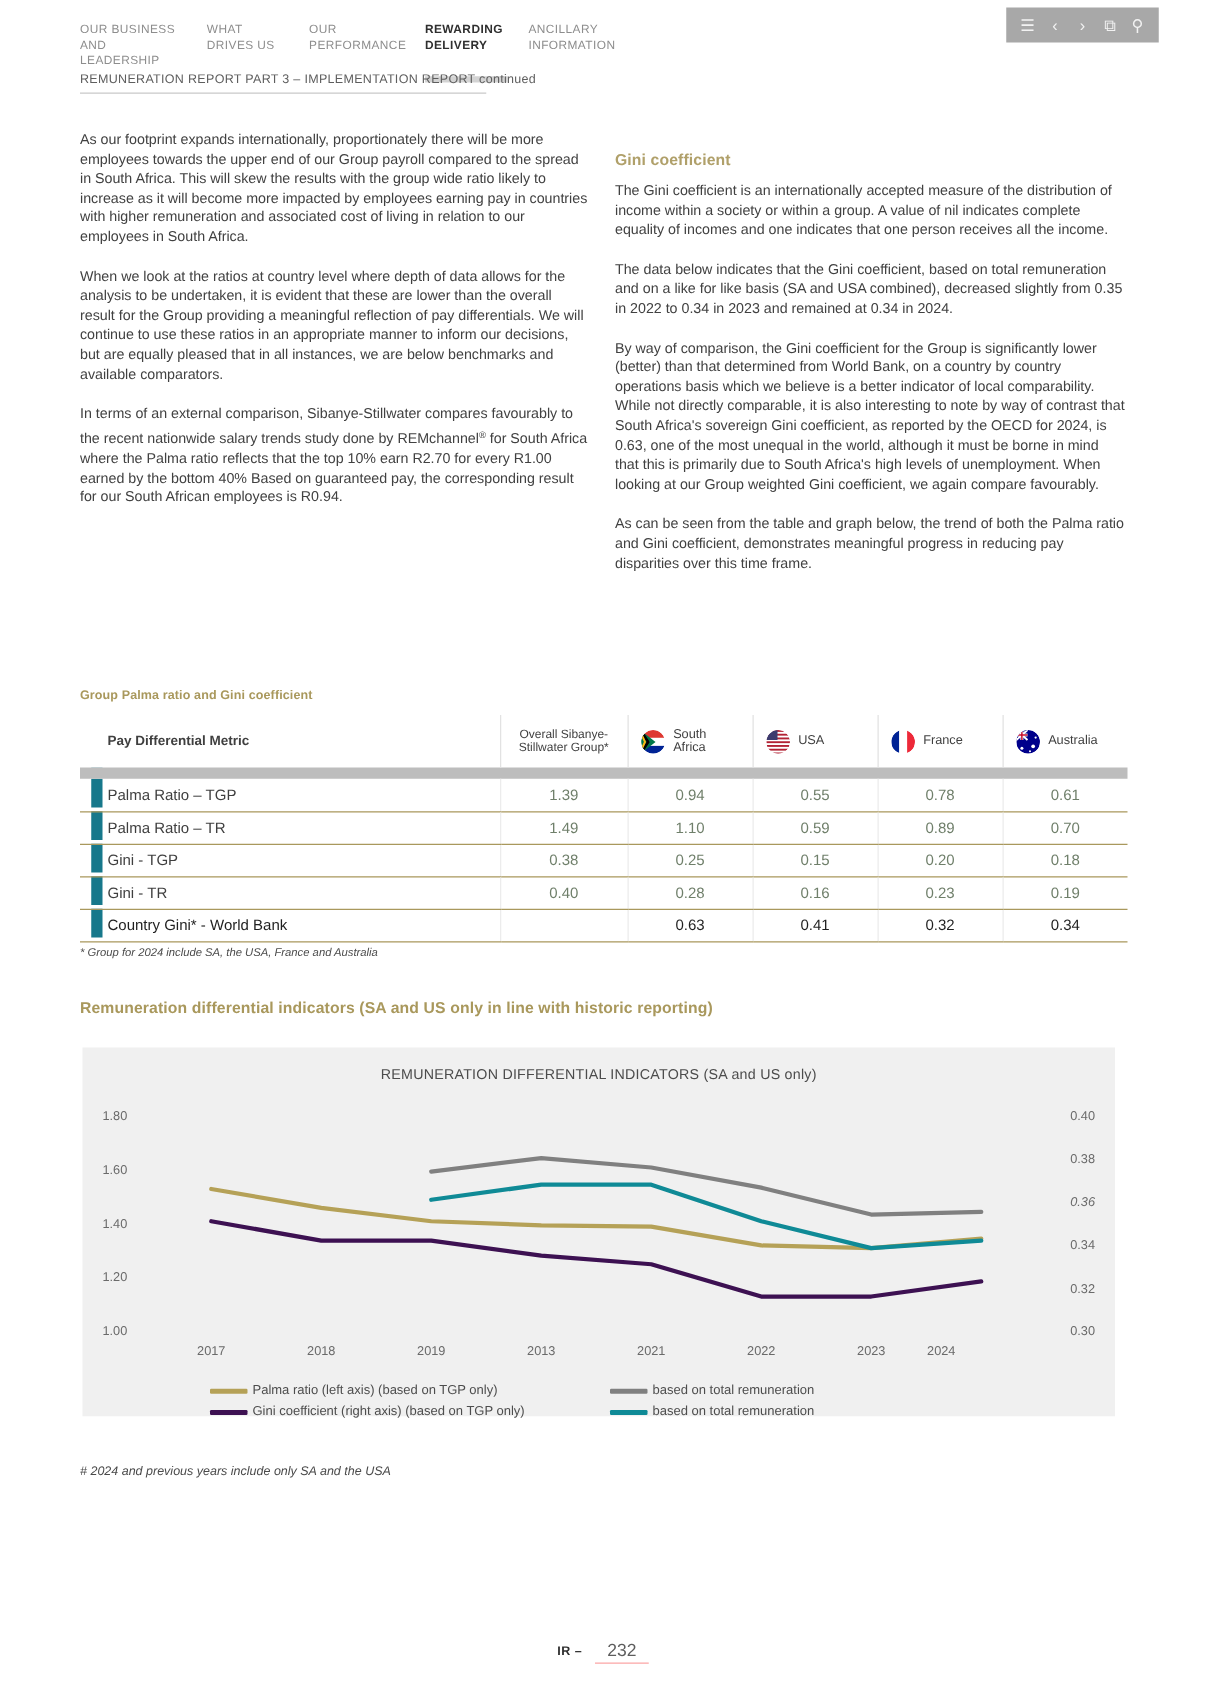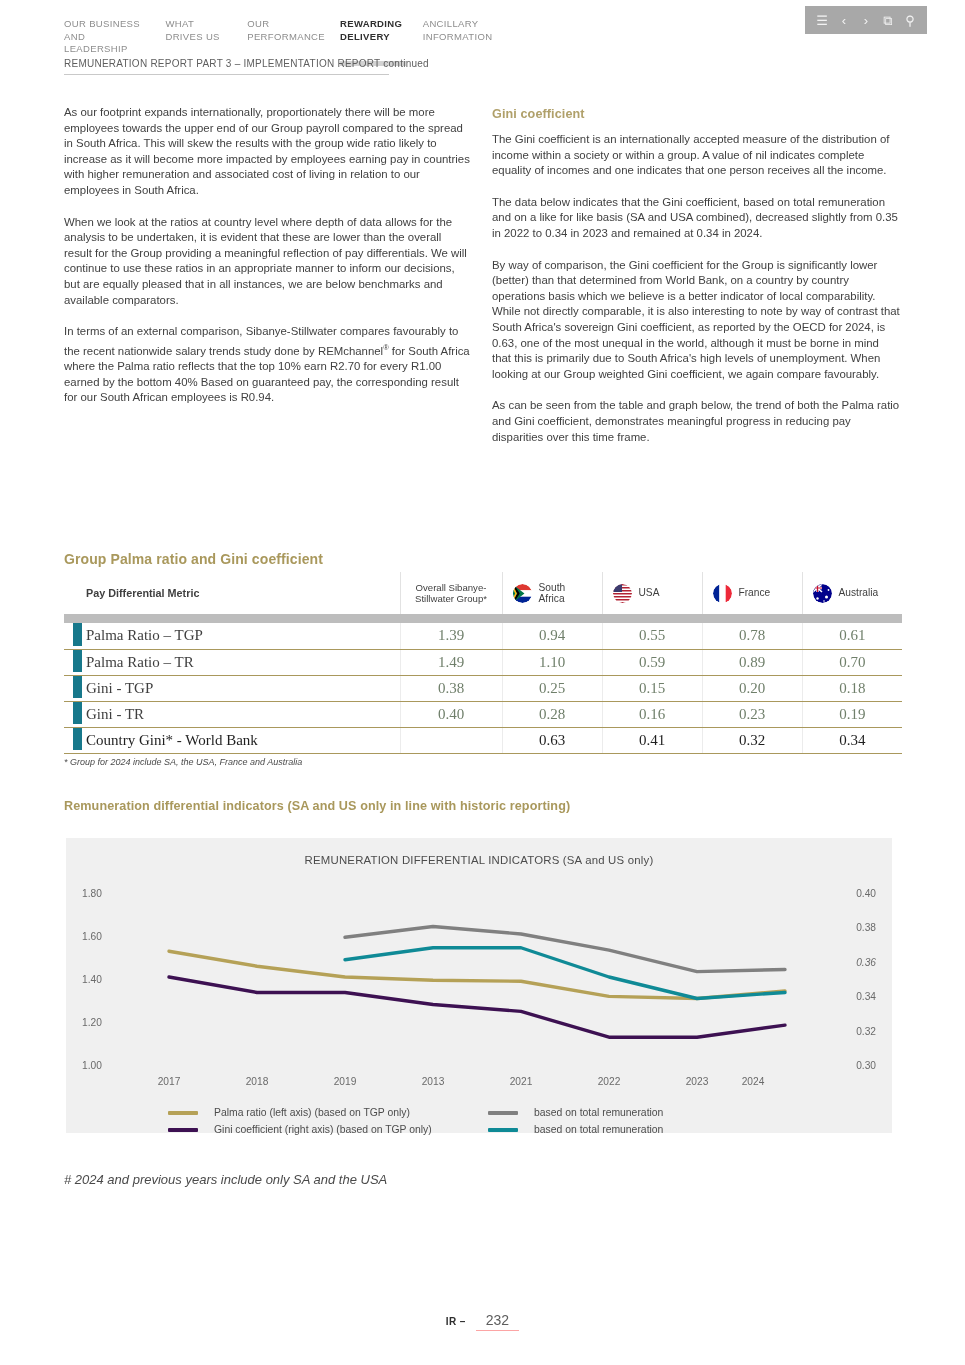--- a/index.html
+++ b/index.html
@@ -60,28 +60,28 @@
   
   .col{ position:absolute; top:105px; width:408px; }
   .col.left{ left:64px; }
   .col.right{ left:492px; }
   .col p{
     margin:0 0 16px 0;
     font-size:11.4px; line-height:15.6px; color:#414141;
   }
   .col p sup{ font-size:7.5px; }
   h2.sec-head{
-    margin:2px 0 11px 0;
+    margin:16px 0 11px 0;
     font-size:12.6px; font-weight:bold; color:#b0a06a; letter-spacing:.1px;
   }
 
   
   .table-title{
     position:absolute; left:64px; top:551px;
-    font-size:14px; font-weight:bold; color:#a9985c; letter-spacing:.1px;
+    font-size:10px; font-weight:bold; color:#a9985c; letter-spacing:.1px;
   }
   .ptable{
     position:absolute; left:64px; top:572px; width:838px;
     border-collapse:collapse;
   }
   .ptable td, .ptable th{ padding:0; vertical-align:middle; }
 
   .ph-row td{ height:42px; background:#fff; }
   .ph-label{
     font-size:10.8px; color:#3f3f3f; font-weight:bold; text-align:left;
@@ -99,24 +99,23 @@
     display:flex; align-items:center; gap:7px; padding-left:10px;
   }
   .ph-country .clabel{ line-height:11.5px; }
 
   .flag{ width:19px; height:19px; border-radius:50%; flex:0 0 19px;
          overflow:hidden; position:relative; display:block; }
 
   .sep-row td{ height:9px; background:#bdbdbd; }
 
   .drow td{
-    height:26px; font-size:15px; color:#6f7f6a;
+    height:26px; font-size:12px; color:#6f7f6a;
     border-bottom:1px solid #a9985c;
     text-align:center;
-    font-family:Liberation Serif, serif;
   }
   .drow td.metric{
     text-align:left; padding-left:22px; color:#3f3f3f; position:relative;
   }
   .drow td.val{ border-left:1px solid #ececec; }
   .drow.last td{ color:#1f1f1f; }
 
   
   .tealbar{
     position:absolute; left:73px; width:9px; background:#17788b;
@@ -149,27 +148,27 @@
     position:absolute; font-size:10.2px; color:#6a6a6a; text-align:center;
     width:50px;
   }
   .plot-svg{ position:absolute; left:0; top:0; }
 
   .legend{
     position:absolute; left:102px; top:269px; width:620px;
     display:grid; grid-template-columns:300px 300px;
     row-gap:6px; column-gap:20px;
   }
-  .lgitem{ display:flex; align-items:center; gap:16px;
+  .lgitem{ display:flex; align-items:center; gap:4px;
            font-size:10.4px; color:#4d4d4d; }
   .swatch{ width:30px; height:4px; flex:0 0 30px; border-radius:1px; }
 
   .chart-note{
     position:absolute; left:64px; top:1172px;
-    font-size:13px; font-style:italic; color:#4a4a4a;
+    font-size:10px; font-style:italic; color:#4a4a4a;
   }
 
   
   .footer{
     position:absolute; left:0; right:0; top:1312px;
     display:flex; align-items:center; justify-content:center; gap:10px;
   }
   .footer .ir{ font-size:10px; font-weight:bold; color:#2e2e2e; letter-spacing:.4px; }
   .footer .pg{
     font-size:14px; color:#5d5d5d; padding:0 10px 2px 10px;

